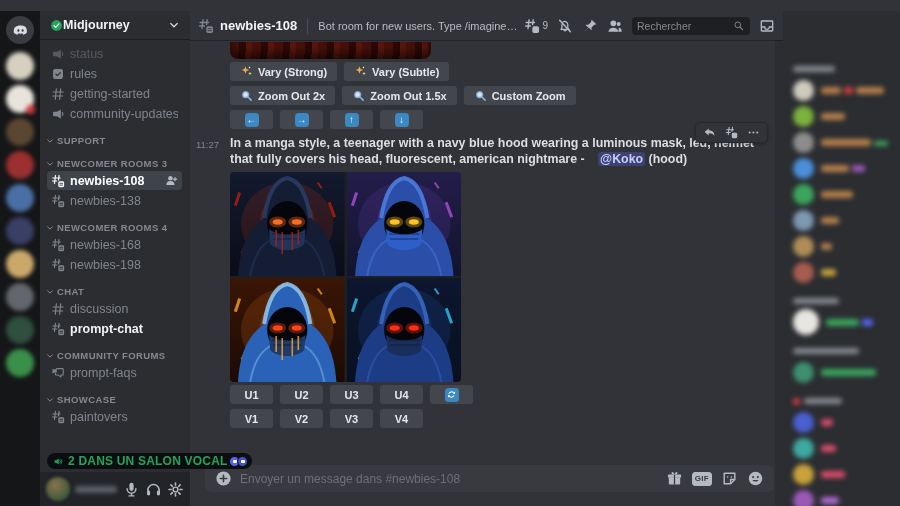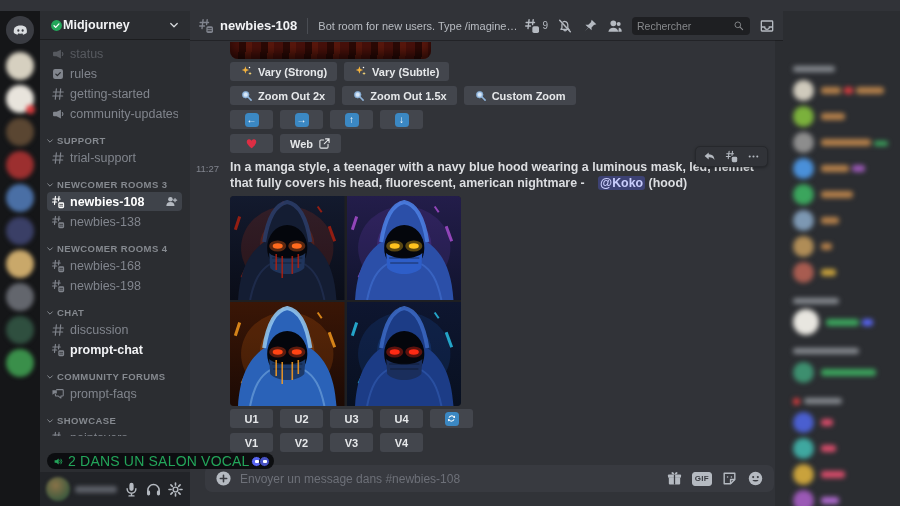--- a/index.html
+++ b/index.html
@@ -38,21 +38,21 @@
   .chname { font-size:12.5px; white-space:nowrap; overflow:hidden; flex:1; }
   .chrow.sel { background:#3f434a; color:#fff; }
   .chrow.sel .chname { color:#fff; font-weight:bold; }
   .chrow.bold .chname { color:#f2f3f5; font-weight:bold; }
   .chrow.faded { opacity:.5;align-items:center; }
   .chrow .right { width:13px; height:13px; color:#b5bac1; }
 
   .voice-pill { position:absolute; left:7px; bottom:37px; height:16px; padding:0 4px 0 6px;
     background:rgba(10,11,13,.92); border-radius:9px; display:flex; align-items:center; gap:4px; z-index:4; }
   .voice-pill .ic { width:11px; height:11px; color:#23a55a; }
-  .voice-label { color:#23a55a; font-size:14px; font-weight:normal; letter-spacing:.2px; white-space:nowrap; }
+  .voice-label { color:#23a55a; font-size:12px; font-weight:bold; letter-spacing:.2px; white-space:nowrap; }
   .voice-avs { display:flex; }
   .vav { width:11px; height:11px; border-radius:50%; background:#5865f2; border:1px solid #0a0b0d;
     margin-left:-3px; filter:blur(.6px); position:relative; }
   .vav::after { content:""; position:absolute; left:3px; top:3px; width:4px; height:3px; background:#fff; border-radius:1px; }
 
   .user-panel { position:absolute; left:0; right:0; bottom:0; height:34px; background:#222428;
     display:flex; align-items:center; padding:0 6px; gap:5px; }
   .user-av { width:24px; height:24px; border-radius:50%; flex:none;
     background:radial-gradient(circle at 40% 35%, #8a7348, #3f5a3e 70%); filter:blur(1.8px); }
   .user-blobs { flex:1; }
@@ -201,26 +201,20 @@
             <path d="M17 4.5v15l-7.5-3.8H5a1.5 1.5 0 0 1-1.5-1.5V9.8A1.5 1.5 0 0 1 5 8.3h4.5L17 4.5z" fill="currentColor"></path>
             <path d="M19.5 9.5a4 4 0 0 1 0 5" stroke="currentColor" stroke-width="2" fill="none" stroke-linecap="round"></path>
           </svg>
           <span class="chname">community-updates</span>
         </div>
         <div class="cat">
           <svg viewBox="0 0 24 24">
             <path d="M5 8.5l7 7 7-7" stroke="currentColor" stroke-width="3" fill="none" stroke-linecap="round" stroke-linejoin="round"></path>
           </svg>
           <span class="cat-label">SUPPORT</span>
-        </div>
-        <div class="chrow">
-          <svg class="ic " viewBox="0 0 24 24">
-            <path d="M9.2 3 7.4 21M16.6 3l-1.8 18M4 8.6h17M3 15.4h17" stroke="currentColor" stroke-width="2" fill="none" stroke-linecap="round"></path>
-          </svg>
-          <span class="chname">trial-support</span>
         </div>
         <div class="cat">
           <svg viewBox="0 0 24 24">
             <path d="M5 8.5l7 7 7-7" stroke="currentColor" stroke-width="3" fill="none" stroke-linecap="round" stroke-linejoin="round"></path>
           </svg>
           <span class="cat-label">NEWCOMER ROOMS 3</span>
         </div>
         <div class="chrow sel">
           <svg class="ic " viewBox="0 0 24 24">
             <g stroke="currentColor" stroke-width="2" fill="none" stroke-linecap="round">
@@ -463,34 +457,20 @@
               <span class="tile">←</span>
             </button>
             <button class="dbtn sq">
               <span class="tile">→</span>
             </button>
             <button class="dbtn sq">
               <span class="tile">↑</span>
             </button>
             <button class="dbtn sq">
               <span class="tile">↓</span>
-            </button>
-          </div>
-          <div class="btnrow">
-            <button class="dbtn sq">
-              <svg class="ic " viewBox="0 0 24 24">
-                <path d="M12 20.8S3.2 14.5 3.2 8.9A4.6 4.6 0 0 1 12 7a4.6 4.6 0 0 1 8.8 1.9c0 5.6-8.8 11.9-8.8 11.9z" fill="#dd2e44"></path>
-              </svg>
-            </button>
-            <button class="dbtn">
-              <span>Web</span>
-              <svg class="ic " viewBox="0 0 24 24">
-                <path d="M18.5 13.5v5a2 2 0 0 1-2 2h-11a2 2 0 0 1-2-2v-11a2 2 0 0 1 2-2h5" fill="none" stroke="currentColor" stroke-width="2" stroke-linecap="round"></path>
-                <path d="M14 3.5h6.5V10M20 4L11.5 12.5" stroke="currentColor" stroke-width="2" fill="none" stroke-linecap="round"></path>
-              </svg>
             </button>
           </div>
         </div>
 
       <div class="msg">
         <span class="ts">11:27</span>
         <div class="hover-toolbar">
           <svg class="ic" viewBox="0 0 24 24">
               <path d="M10.5 4.5L3 11l7.5 6.5v-4.2c5.5-.3 8.6 1.4 10.5 5.2.3-6.8-3.4-10.6-10.5-10.8V4.5z" fill="currentColor"></path>
             </svg>

